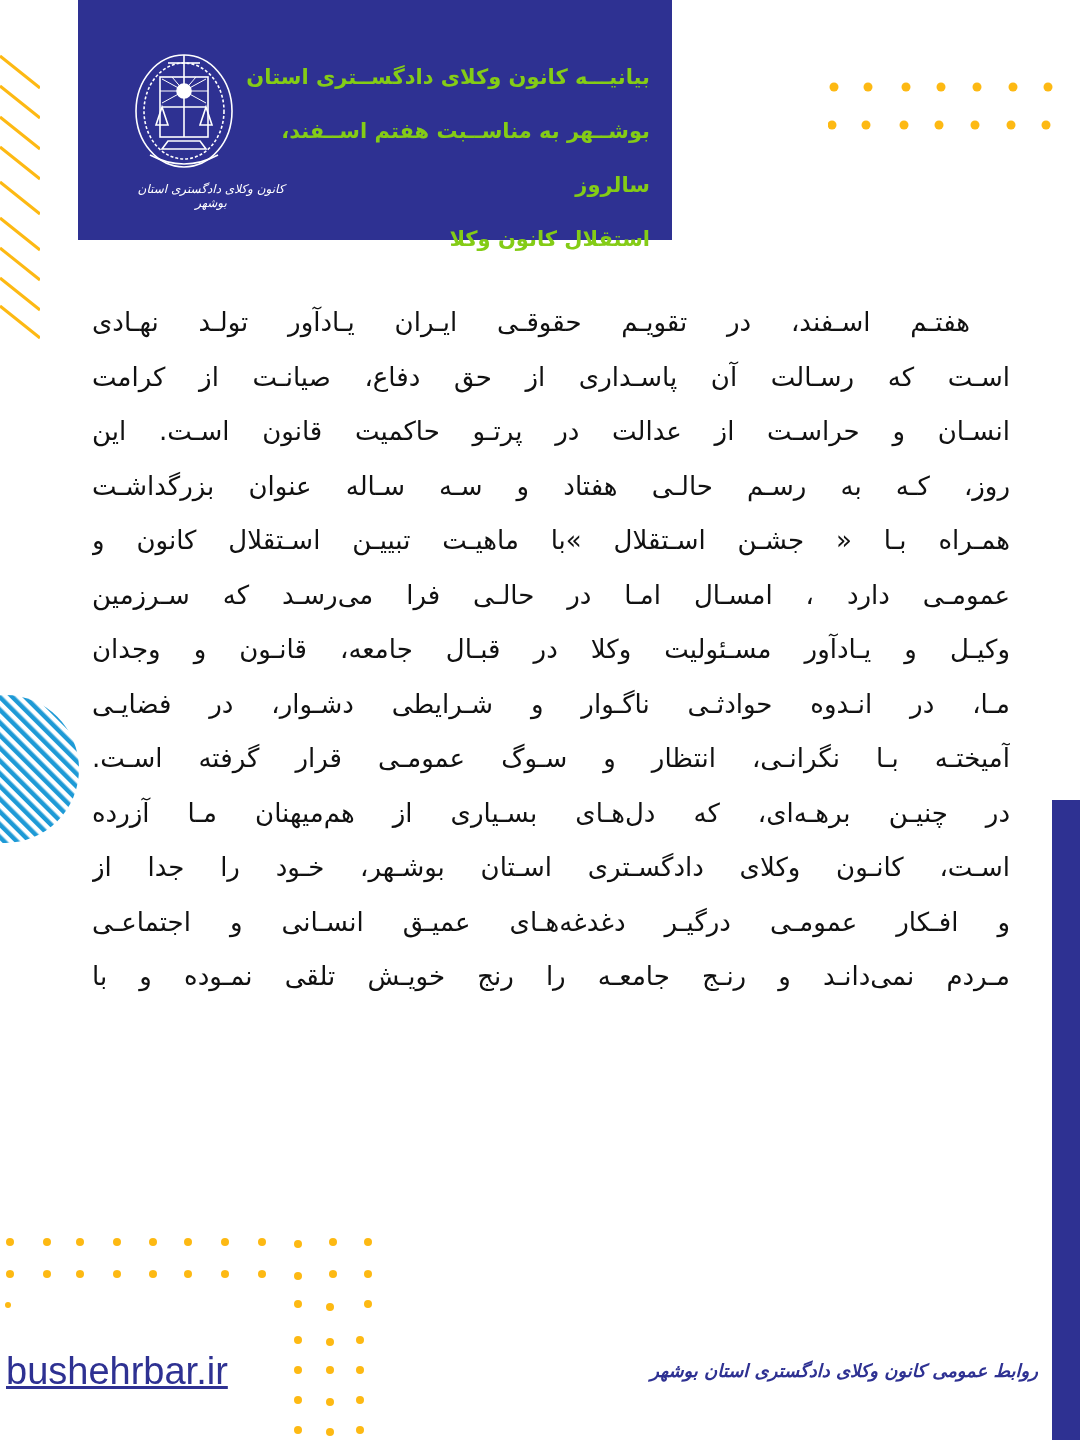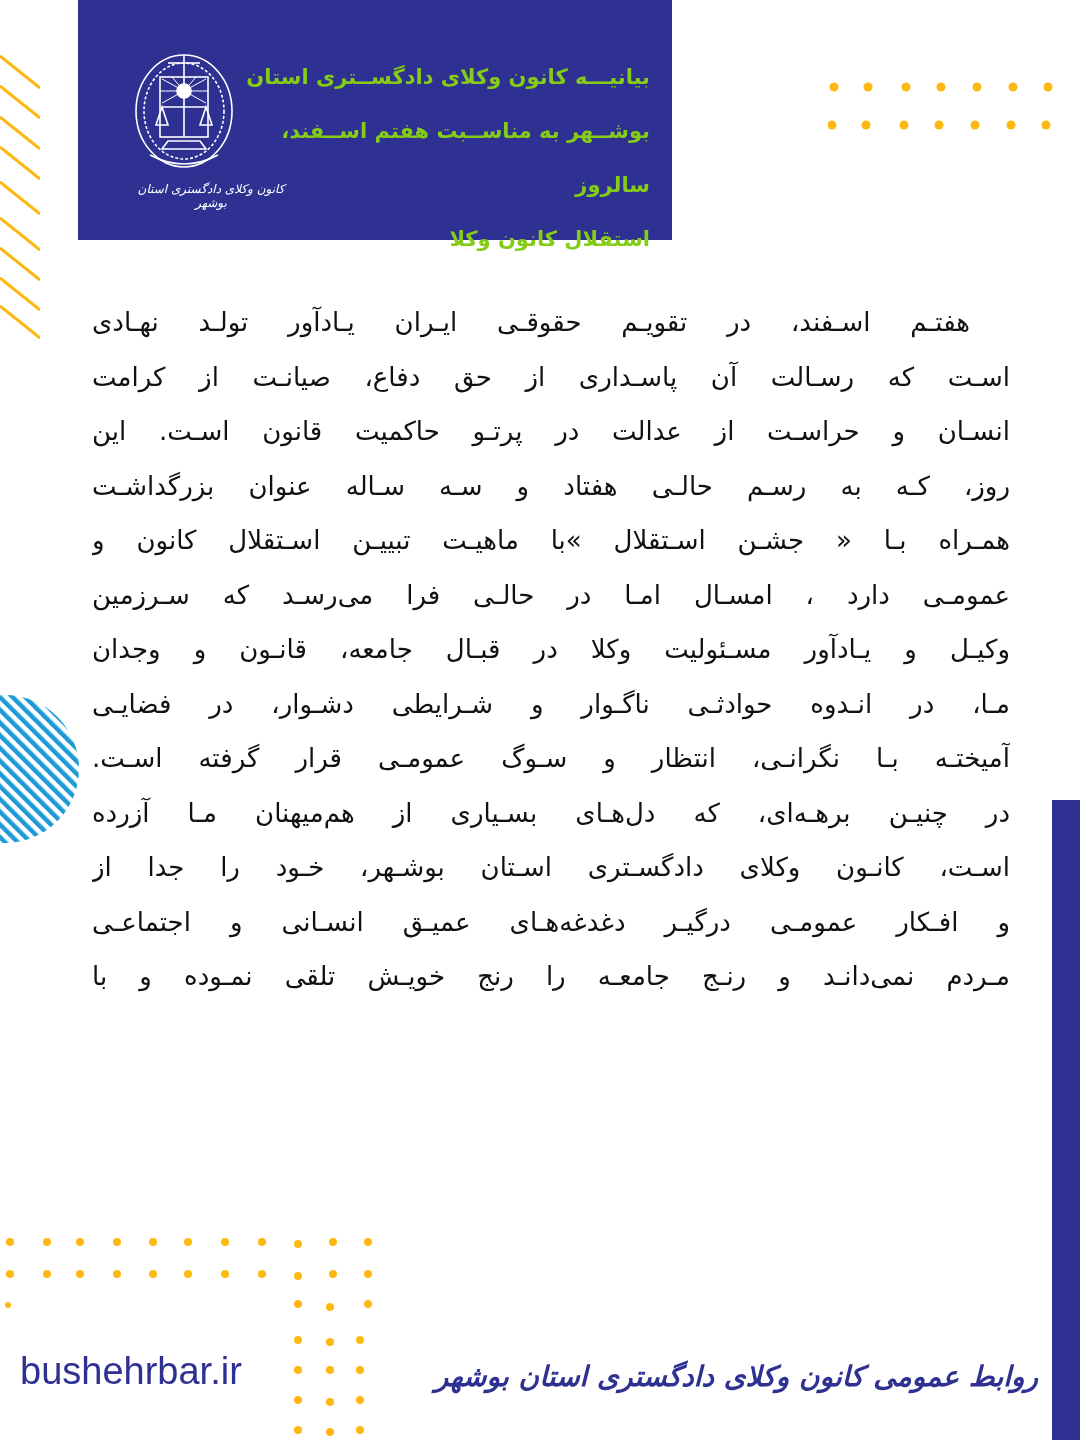--- a/index.html
+++ b/index.html
@@ -38,26 +38,26 @@
   }
   .body-text {
     position:absolute; left:92px; top:295px; width:918px;
     direction:rtl; text-align:justify; text-align-last:justify;
     font-weight:normal; font-size:26px; line-height:54.5px; color:#111111;
     font-family:"DejaVu Sans", sans-serif;
   }
   .body-text .line { display:block; text-align:justify; text-align-last:justify; white-space:nowrap; overflow:hidden; }
   .body-text .line.first { padding-right:40px; }
   .footer-site {
-    position:absolute; left:20px; top:1350px;
-    font-family:"Liberation Sans", sans-serif; font-size:38px; color:#2e3192;
+    position:absolute; left:6px; top:1350px;
+    font-family:"Liberation Sans", sans-serif; font-size:38px; color:#2e3192;text-decoration:underline;
   }
   .footer-org {
     position:absolute; right:42px; top:1360px;
-    direction:rtl; font-weight:bold; font-style:italic; font-size:28px; color:#2e3192;
+    direction:rtl; font-weight:bold; font-style:italic; font-size:18px; color:#2e3192;
     font-family:"DejaVu Sans", sans-serif;
   }
 </style>
 </head>
 <body>
 
 <svg class="stripes-yellow" viewBox="0 0 40 300">
   <g stroke="#fdb913" stroke-width="3" stroke-linecap="butt">
     <line x1="0" y1="16" x2="40" y2="48"></line>
     <line x1="0" y1="46" x2="40" y2="78"></line>

